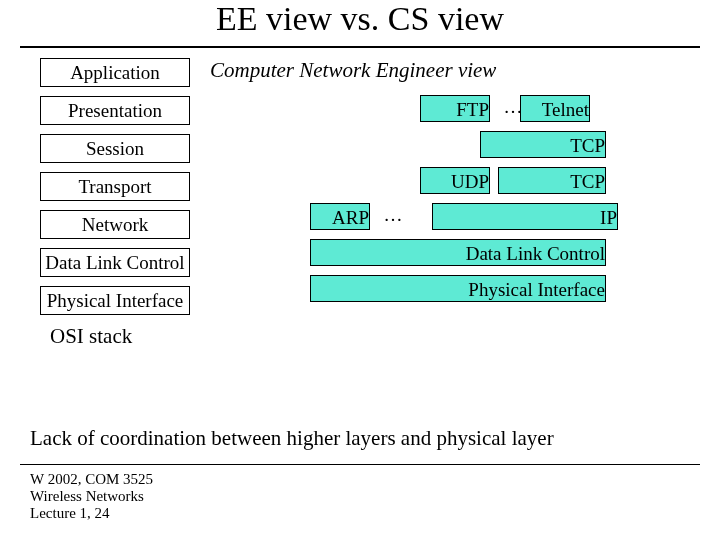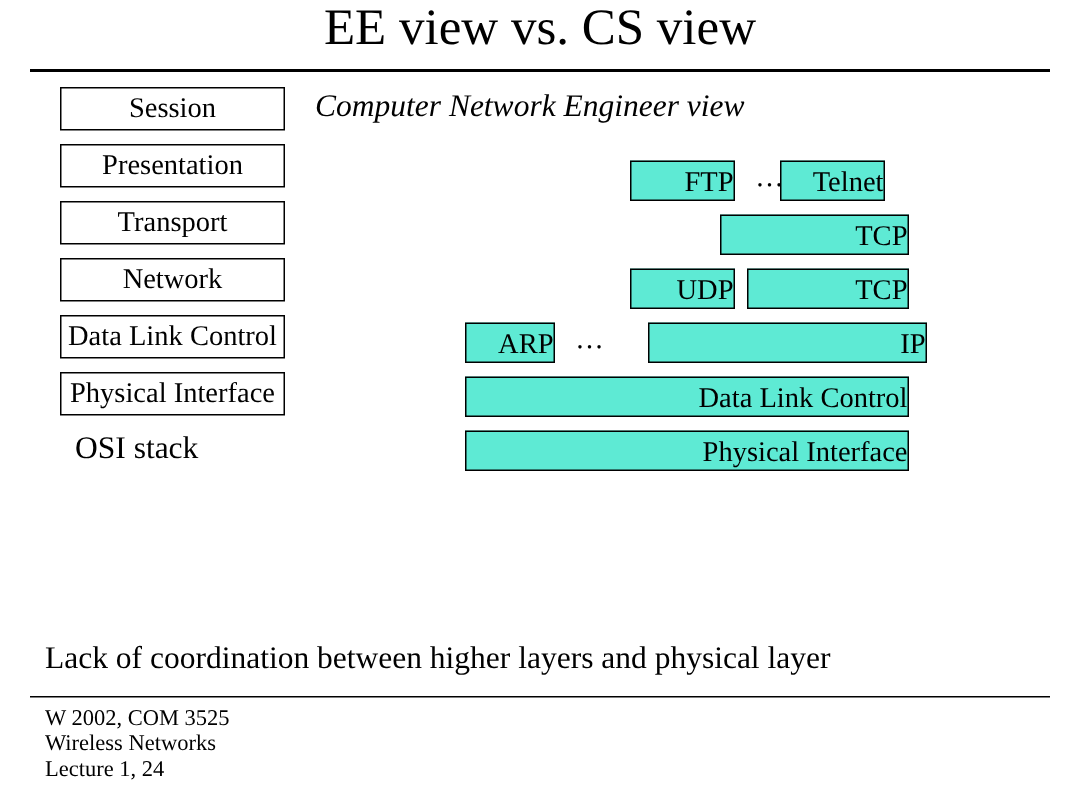--- a/index.html
+++ b/index.html
@@ -49,21 +49,21 @@
   }
   .right-side {
     position: absolute;
     left: 190px;
     top: 0;
     width: 470px;
   }
   .cne-title {
     font-size: 21px;
     font-style: italic;
-    margin-bottom: 24px;
+    margin-bottom: 12px;
   }
   .row {
     height: 27px;
     margin-bottom: 9px;
     position: relative;
   }
   .cell {
     position: absolute;
     border: 1px solid #000;
     text-align: right;
@@ -105,22 +105,23 @@
 </style>
 </head>
 <body>
 
 <div class="title">EE view vs. CS view</div>
 <hr class="title-rule">
 
 <div class="content">
 
   <div class="osi-col">
+    <div class="box">Application</div>
+    <div class="box">Presentation</div>
     <div class="box">Session</div>
-    <div class="box">Presentation</div>
     <div class="box">Transport</div>
     <div class="box">Network</div>
     <div class="box">Data Link Control</div>
     <div class="box">Physical Interface</div>
     <div class="osi-label">OSI stack</div>
   </div>
 
   <div class="right-side">
     <div class="cne-title">Computer Network Engineer view</div>
 

